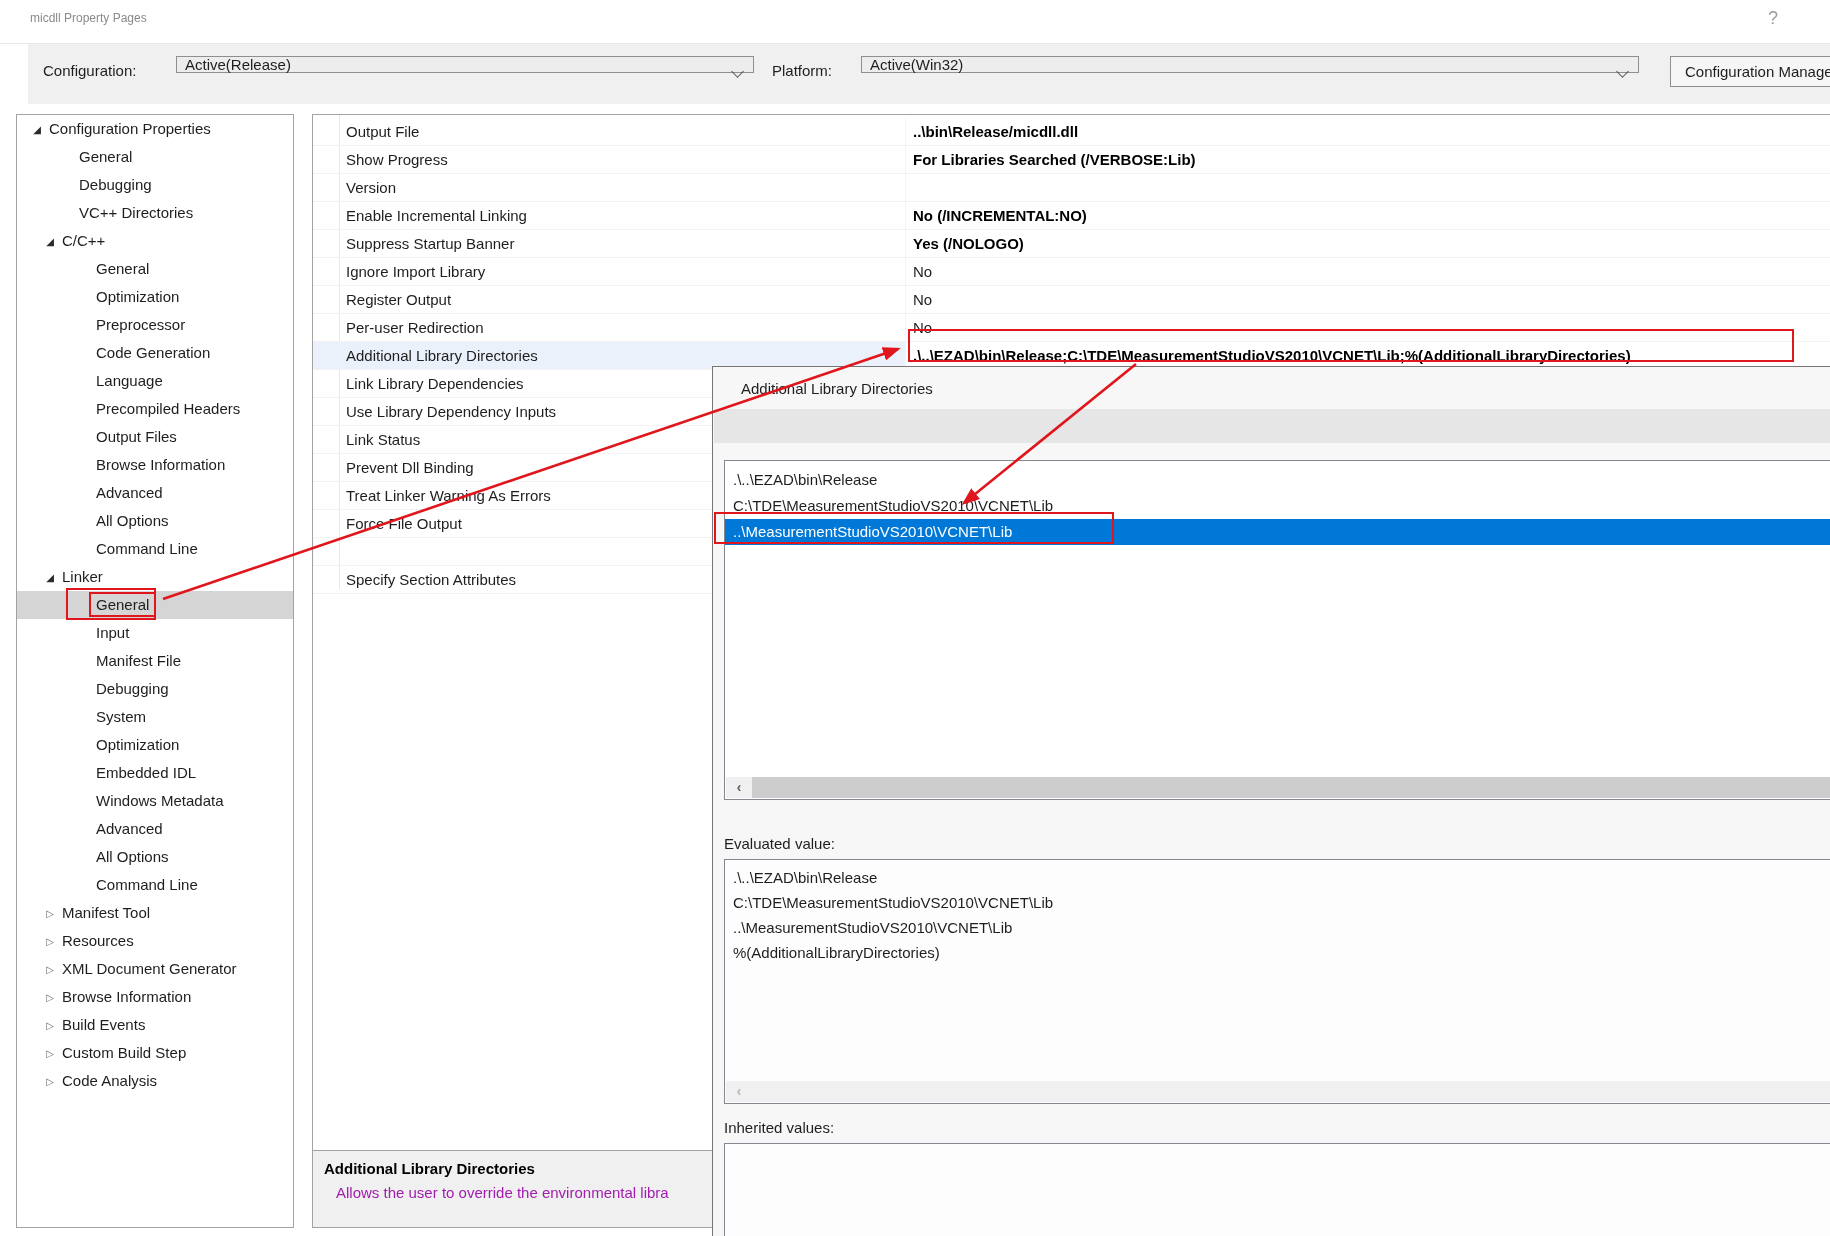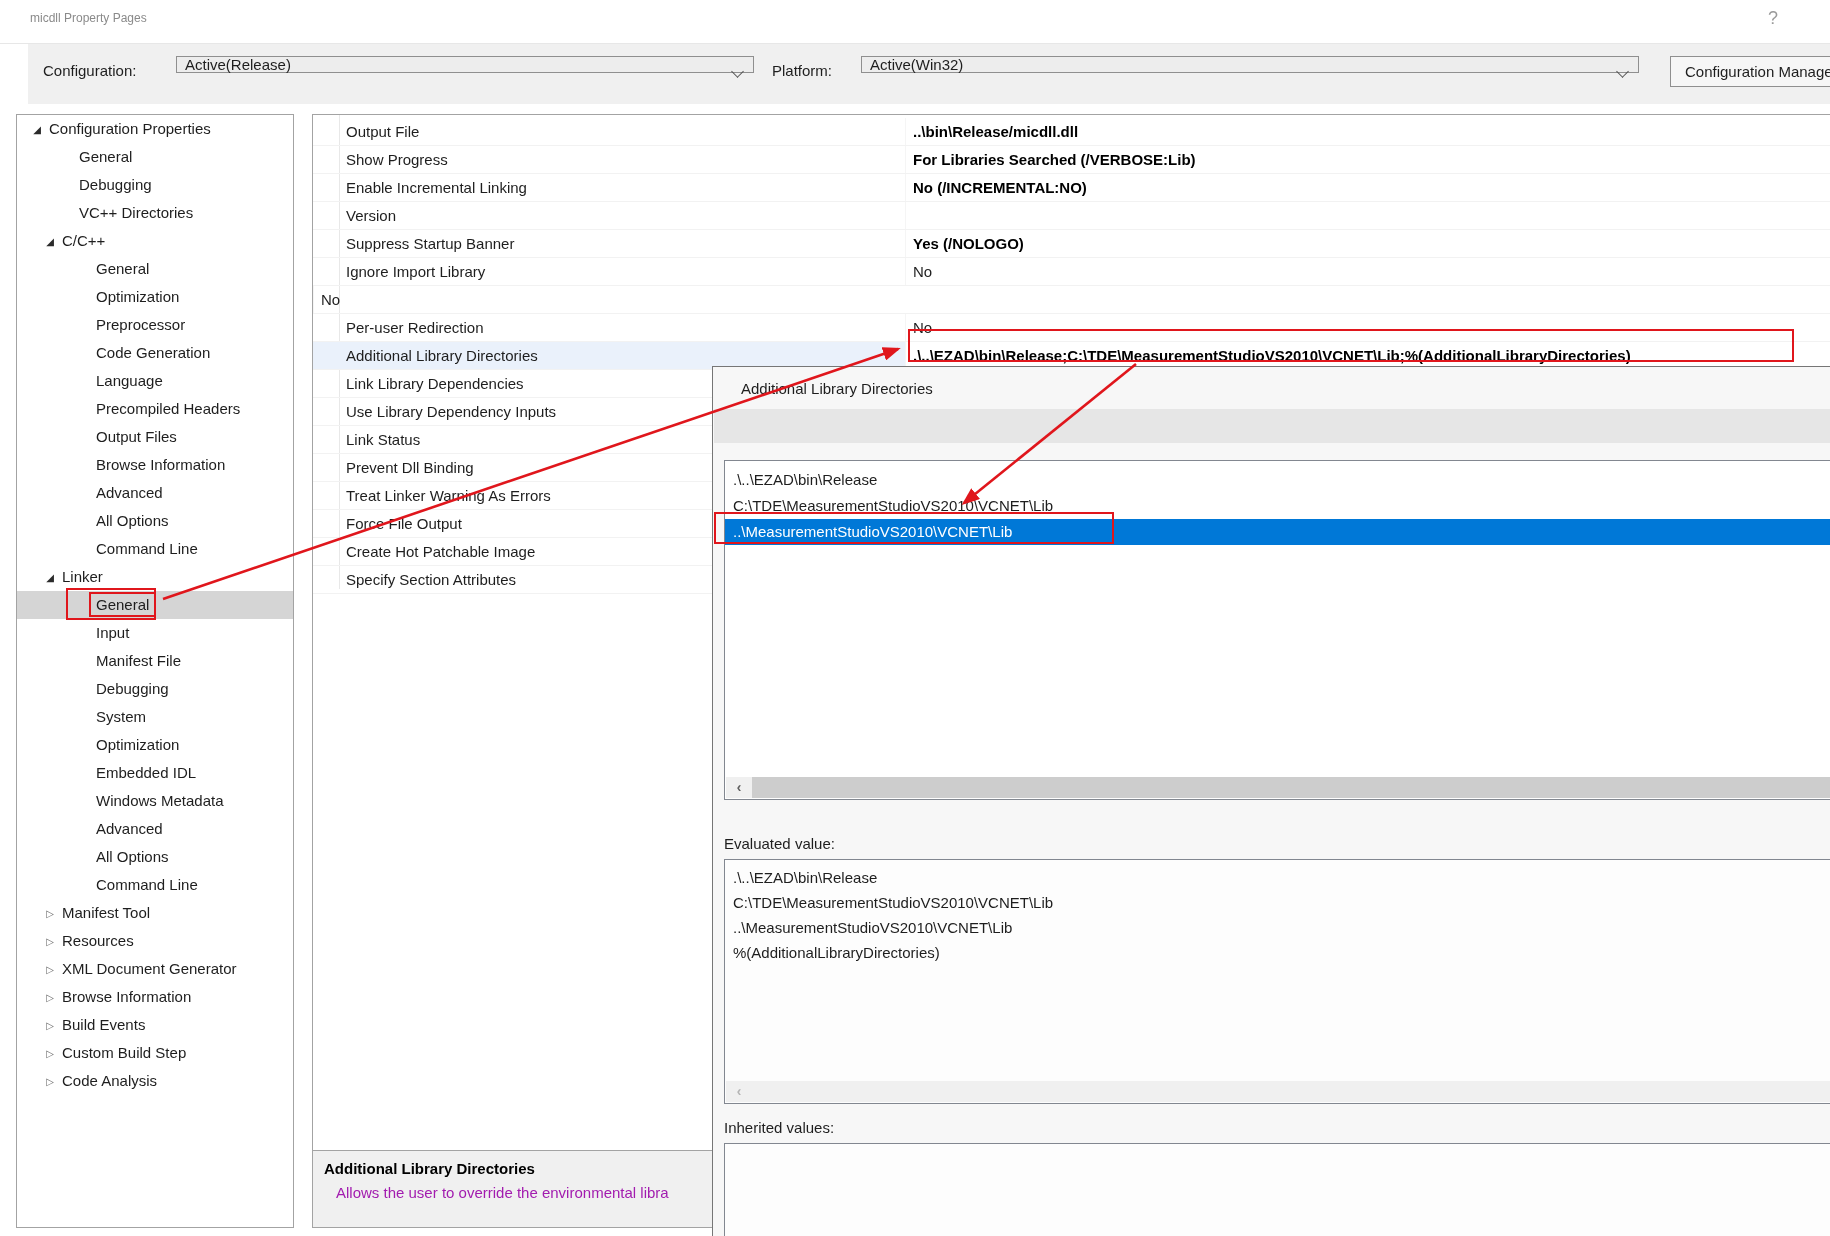--- a/index.html
+++ b/index.html
@@ -259,41 +259,42 @@
         <div class="grid-row bold">
           <span class="gn">Output File</span>
           <span class="gv">..\bin\Release/micdll.dll</span>
         </div>
 
         <div class="grid-row bold">
           <span class="gn">Show Progress</span>
           <span class="gv">For Libraries Searched (/VERBOSE:Lib)</span>
         </div>
 
+        <div class="grid-row">
+          <span class="gn">Version</span>
+          <span class="gv"></span>
+        </div>
+
         <div class="grid-row bold">
           <span class="gn">Enable Incremental Linking</span>
           <span class="gv">No (/INCREMENTAL:NO)</span>
         </div>
 
-        <div class="grid-row">
-          <span class="gn">Version</span>
-          <span class="gv"></span>
-        </div>
-
         <div class="grid-row bold">
           <span class="gn">Suppress Startup Banner</span>
           <span class="gv">Yes (/NOLOGO)</span>
         </div>
 
         <div class="grid-row">
           <span class="gn">Ignore Import Library</span>
           <span class="gv">No</span>
         </div>
 
         <div class="grid-row">
+          <span class="gn">Register Output</span>
           <span class="gv">No</span>
         </div>
 
         <div class="grid-row">
           <span class="gn">Per-user Redirection</span>
           <span class="gv">No</span>
         </div>
 
         <div class="grid-row selected bold">
           <span class="gn">Additional Library Directories</span>
@@ -324,21 +325,20 @@
           <span class="gn">Treat Linker Warning As Errors</span>
           <span class="gv"></span>
         </div>
 
         <div class="grid-row">
           <span class="gn">Force File Output</span>
           <span class="gv"></span>
         </div>
 
         <div class="grid-row">
-          <span class="gn">Create Hot Patchable Image</span>
           <span class="gv"></span>
         </div>
 
         <div class="grid-row">
           <span class="gn">Specify Section Attributes</span>
           <span class="gv"></span>
         </div>
 
     </div>
   </div>

